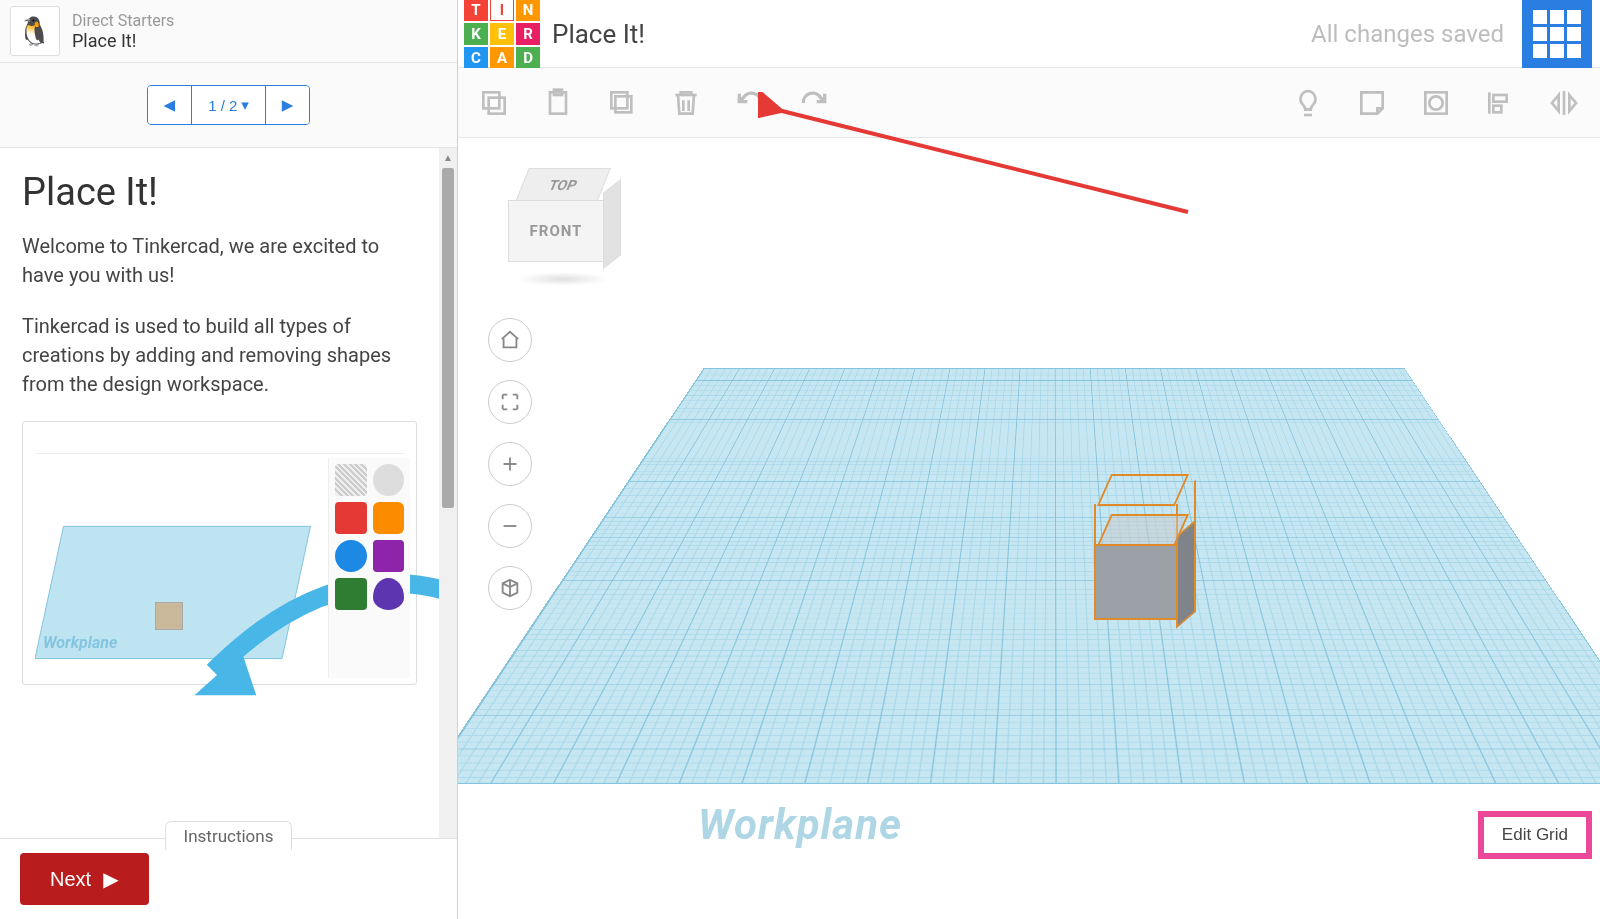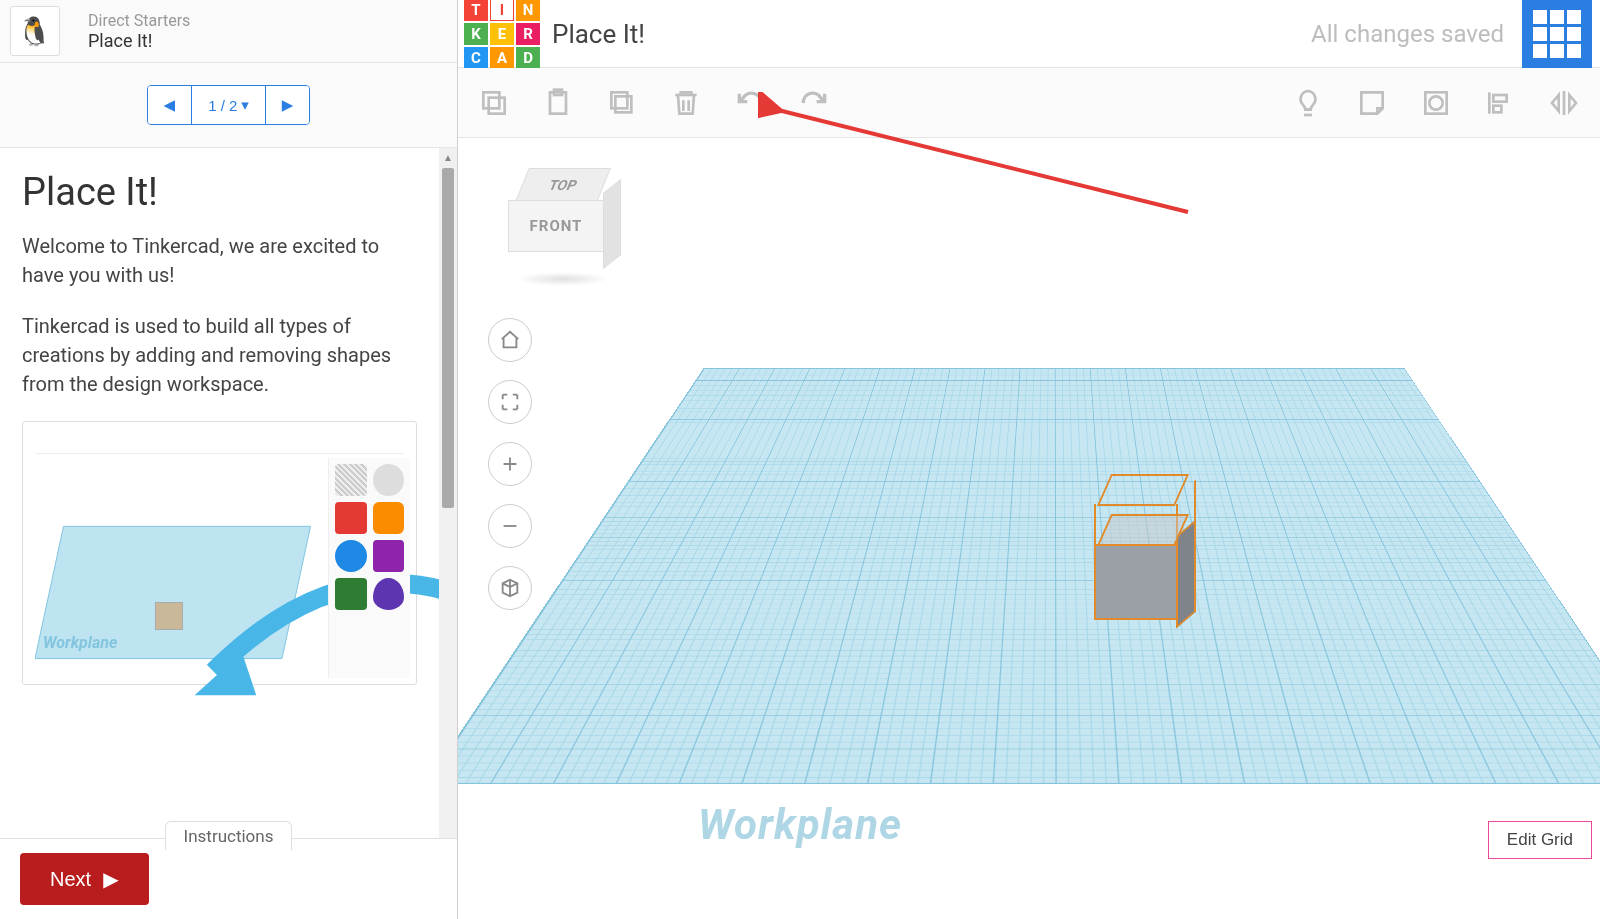--- a/index.html
+++ b/index.html
@@ -6,21 +6,21 @@
 body {
   font-family: -apple-system, BlinkMacSystemFont, "Segoe UI", Roboto, Arial, sans-serif;
   width: 1600px; height: 919px; overflow: hidden; background: #fff;
 }
 .app { display: flex; height: 100%; }
 
 
 .left-panel { width: 458px; display: flex; flex-direction: column; border-right: 1px solid #d0d0d0; background:#fff; position:relative;}
 .lp-header { display: flex; align-items: center; padding: 6px 10px; border-bottom: 1px solid #e5e5e5; background:#fafafa;}
 .lp-avatar { width: 50px; height: 50px; border:1px solid #ddd; border-radius:3px; display:flex; align-items:center; justify-content:center; font-size:28px; background:#fff;}
-.lp-htxt { margin-left: 28px; }
+.lp-htxt { margin-left: 12px; }
 .lp-htxt .sub { color:#999; font-size:16px; }
 .lp-htxt .title { color:#333; font-size:18px; }
 .lp-pager-bar { display:flex; justify-content:center; padding:22px 0; border-bottom:1px solid #e5e5e5; background:#fafafa;}
 .pager { display:flex; border:1px solid #2a7de1; border-radius:4px; overflow:hidden; }
 .pager button { background:#fff; border:none; border-right:1px solid #2a7de1; padding:10px 16px; color:#2a7de1; cursor:pointer; font-size:15px; display:flex; align-items:center; gap:4px;}
 .pager button:last-child{border-right:none;}
 .lp-body { flex:1; overflow:hidden; position:relative; display:flex;}
 .lp-scroll { flex:1; padding: 22px 22px 0 22px; overflow:auto;}
 .lp-body h1 { font-size:38px; font-weight:400; color:#333; margin-bottom:18px;}
 .lp-body p { font-size:20px; color:#444; line-height:1.45; margin-bottom:22px;}
@@ -50,21 +50,21 @@
 .grid-btn{ width:70px; height:68px; background:#2a7de1; display:flex; align-items:center; justify-content:center; margin-left:18px;}
 .grid-btn .g{ display:grid; grid-template-columns:repeat(3,14px); grid-template-rows:repeat(3,14px); gap:3px;}
 .grid-btn .g span{background:#fff;}
 .rp-toolbar{ height:70px; border-bottom:1px solid #e5e5e5; display:flex; align-items:center; padding:0 18px; gap:28px; background:#fbfbfb;}
 .tool-ico{ width:36px; height:36px; color:#bfbfbf; display:flex;align-items:center;justify-content:center; cursor:pointer;}
 .tool-ico svg{width:32px;height:32px;}
 .tb-spacer{flex:1;}
 .rp-canvas{ flex:1; position:relative; background:#fff; overflow:hidden;}
 .viewcube{ position:absolute; left:50px; top:30px; width:110px; height:120px; }
 .vc-top{ position:absolute; left:14px; top:0; width:82px; height:34px; background:#eee; transform:skewX(-22deg); display:flex;align-items:center;justify-content:center; color:#999; font-weight:700; font-size:14px; border:1px solid #ddd;}
-.vc-front{ position:absolute; left:0; top:32px; width:96px; height:52px; background:#f4f4f4; display:flex;align-items:center;justify-content:center; color:#999; font-weight:700; font-size:15px; border:1px solid #ddd; letter-spacing:1px;}
+.vc-front{ position:absolute; left:0; top:32px; width:96px; height:62px; background:#f4f4f4; display:flex;align-items:center;justify-content:center; color:#999; font-weight:700; font-size:15px; border:1px solid #ddd; letter-spacing:1px;}
 .vc-side{position:absolute; left:95px; top:18px; width:18px; height:76px; background:#e2e2e2; transform:skewY(-38deg); border:1px solid #ddd;}
 .vc-shadow{position:absolute; left:8px; top:104px; width:94px; height:14px; background:radial-gradient(ellipse, rgba(0,0,0,.12), transparent 70%);}
 .view-btns{ position:absolute; left:30px; top:180px; display:flex; flex-direction:column; gap:18px;}
 .vbtn{ width:44px; height:44px; border:1px solid #ccc; border-radius:50%; background:#fff; display:flex;align-items:center;justify-content:center; color:#888; cursor:pointer;}
 .vbtn svg{width:22px;height:22px;}
 
 
 .workplane{ position:absolute; left:100px; right:50px; top:140px; bottom:20px; perspective:1400px; }
 .plane{ position:absolute; left:50%; top:50%; width:900px; height:900px; transform:translate(-50%,-58%) rotateX(62deg) rotateZ(0deg);
   background:
@@ -77,21 +77,21 @@
 }
 .wp-label{ position:absolute; left:140px; bottom:50px; font-size:42px; font-weight:700; font-style:italic; color:#8cc5db; opacity:.7; letter-spacing:1px;}
 .cube3d{ position:absolute; left:54%; top:38%; width:90px; height:110px;}
 .c-top{position:absolute; left:10px; top:0; width:78px; height:32px; background:rgba(200,200,200,.5); border:2px solid #e08a2a; transform:skewX(-24deg);}
 .c-front{position:absolute; left:0; top:30px; width:84px; height:76px; background:#9aa0a6; border:2px solid #e08a2a;}
 .c-side{position:absolute; left:82px; top:14px; width:20px; height:92px; background:#7e848a; border:2px solid #e08a2a; transform:skewY(-40deg);}
 .c-wire-top{position:absolute; left:10px; top:-40px; width:78px; height:32px; border:2px solid #e08a2a; transform:skewX(-24deg);}
 .c-wire-front{position:absolute; left:0; top:-10px; width:84px; height:40px; border-left:2px solid #e08a2a;border-right:2px solid #e08a2a;}
 .c-wire-side{position:absolute; left:82px; top:-26px; width:20px; height:40px; border-right:2px solid #e08a2a; transform:skewY(-40deg);}
 
-.edit-grid{ position:absolute; right:8px; bottom:60px; background:#fff; border:1px solid #ec4899; padding:8px 18px; font-size:17px; color:#444; cursor:pointer;}
+.edit-grid{ position:absolute; right:8px; bottom:60px; background:#fff; border:6px solid #ec4899; padding:8px 18px; font-size:17px; color:#444; cursor:pointer;}
 .snap-grid{ position:absolute; right:8px; bottom:10px; display:flex; align-items:center; gap:10px; font-size:17px; color:#444;}
 .snap-sel{ border:1px solid #ccc; background:#fff; padding:6px 10px; display:flex; align-items:center; gap:8px;}
 
 
 .arrow-ann{ position:absolute; left:300px; top:92px; pointer-events:none; }
 
 
 .mini-plane svg{width:100%;height:100%;}
 .mini-cube{position:absolute; left:120px; top:104px; width:28px;height:28px; background:#c9b99a; border:1px solid #aaa;}
 .mini-arrow{position:absolute; left:150px; top:60px; width:110px; height:60px;}

